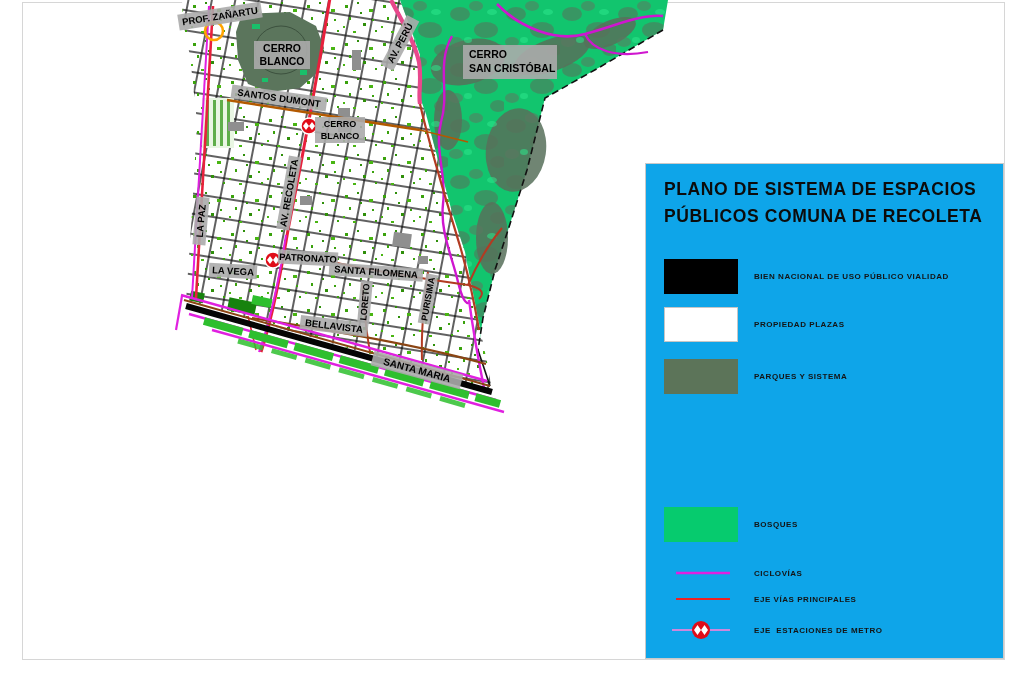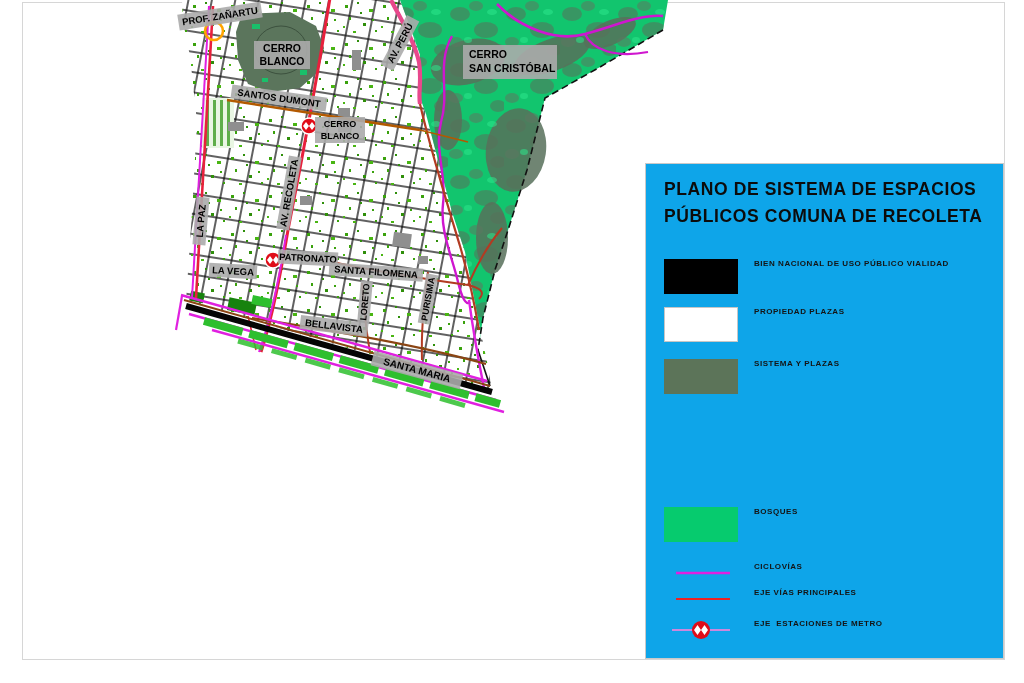--- a/index.html
+++ b/index.html
@@ -6,21 +6,21 @@
   body{width:1024px;height:683px;background:#ffffff;position:relative;overflow:hidden;
        font-family:"Liberation Sans",sans-serif;}
   .page{position:absolute;left:22px;top:2px;width:983px;height:658px;background:#ffffff;
         border:1px solid #d6d6d6;box-sizing:border-box;}
   #map-svg{position:absolute;left:0;top:0;width:1024px;height:683px;}
   
   .legend{position:absolute;left:645px;top:163px;width:359px;height:496px;background:#0ea5e9;
           border:1px solid #c9c9c9;box-sizing:border-box;}
   .legend-title{position:absolute;left:18px;top:12px;width:330px;font-size:17.5px;font-weight:bold;
           line-height:27px;color:#0c0c0c;letter-spacing:.6px;}
-  .lrow{position:absolute;left:18px;display:flex;align-items:flex-start;height:35px;}
+  .lrow{position:absolute;left:18px;display:flex;align-items:center;height:35px;}
   .lrow-line{height:22px;}
   .swatch{width:74px;height:35px;flex:0 0 auto;}
   .sw-0{background:#000000;}
   .sw-1{background:#ffffff;border:1px solid #c6c6c6;box-sizing:border-box;}
   .sw-2{background:#5c7459;}
   .sw-3{background:#4fae10;}
   .sw-4{background:#80fb80;}
   .sw-5{background:#06cb6e;}
   .llabel{margin-left:16px;font-size:8px;font-weight:bold;letter-spacing:.55px;color:#141414;white-space:pre;}
   .lsvg{width:74px;height:22px;flex:0 0 auto;}
@@ -241,21 +241,21 @@
   <div class="lrow" style="top:95px">
     <div class="swatch sw-0"></div>
     <div class="llabel">BIEN NACIONAL DE USO PÚBLICO VIALIDAD</div>
   </div>
   <div class="lrow" style="top:143px">
     <div class="swatch sw-1"></div>
     <div class="llabel">PROPIEDAD PLAZAS</div>
   </div>
   <div class="lrow" style="top:195px">
     <div class="swatch sw-2"></div>
-    <div class="llabel">SISTEMA Y PLAZAS</div>
+    <div class="llabel">PARQUES Y SISTEMA</div>
   </div>
   <div class="lrow lrow-line" style="top:398px">
     <svg class="lsvg" viewBox="0 0 74 22">
       <line x1="12" y1="11" x2="66" y2="11" stroke="#e020e0" stroke-width="2.6"></line>
     </svg>
     <div class="llabel">CICLOVÍAS</div>
   </div>
 
   <div class="lrow" style="top:343px">
     <div class="swatch sw-5"></div>

